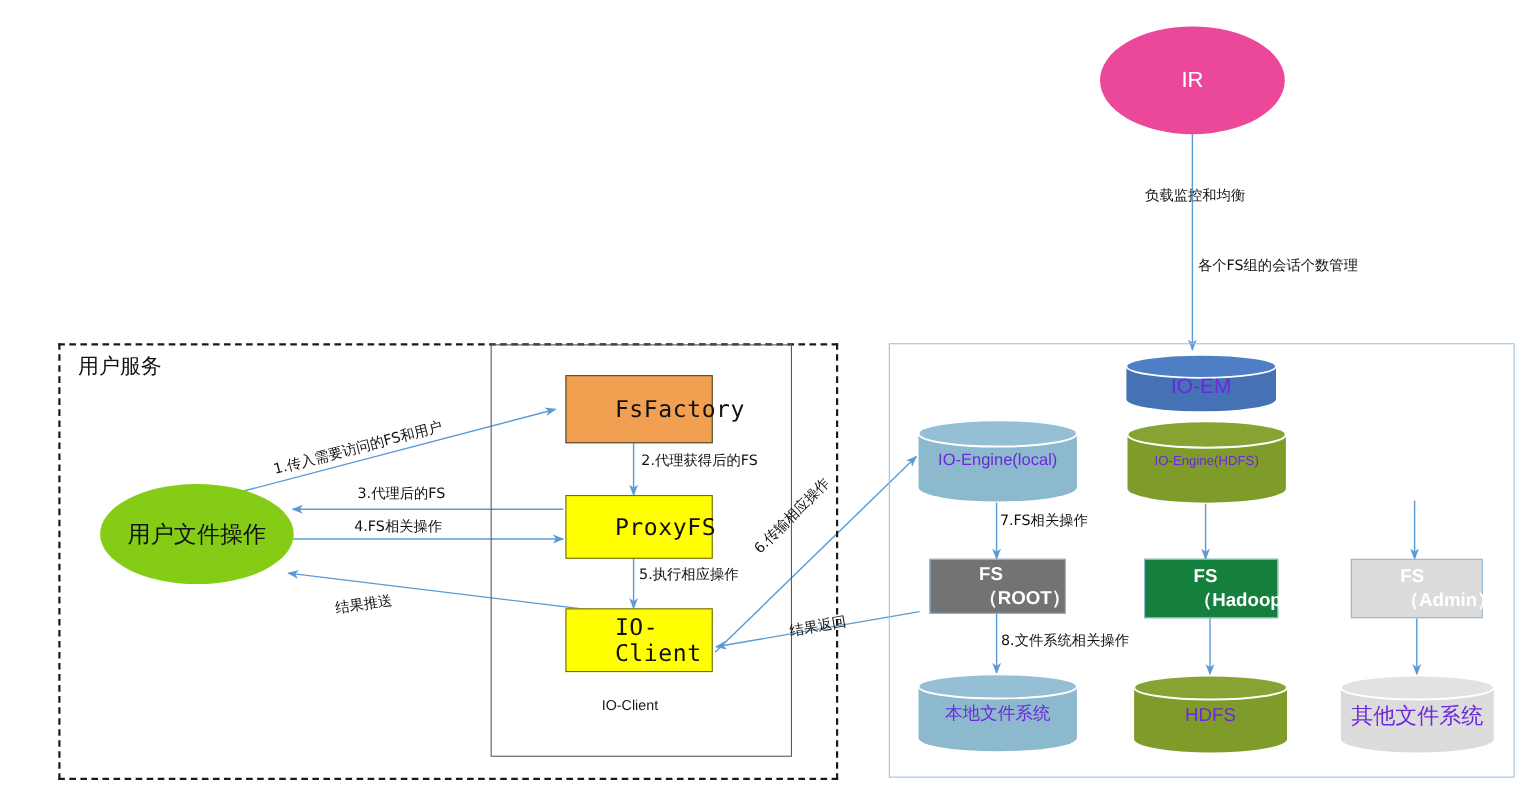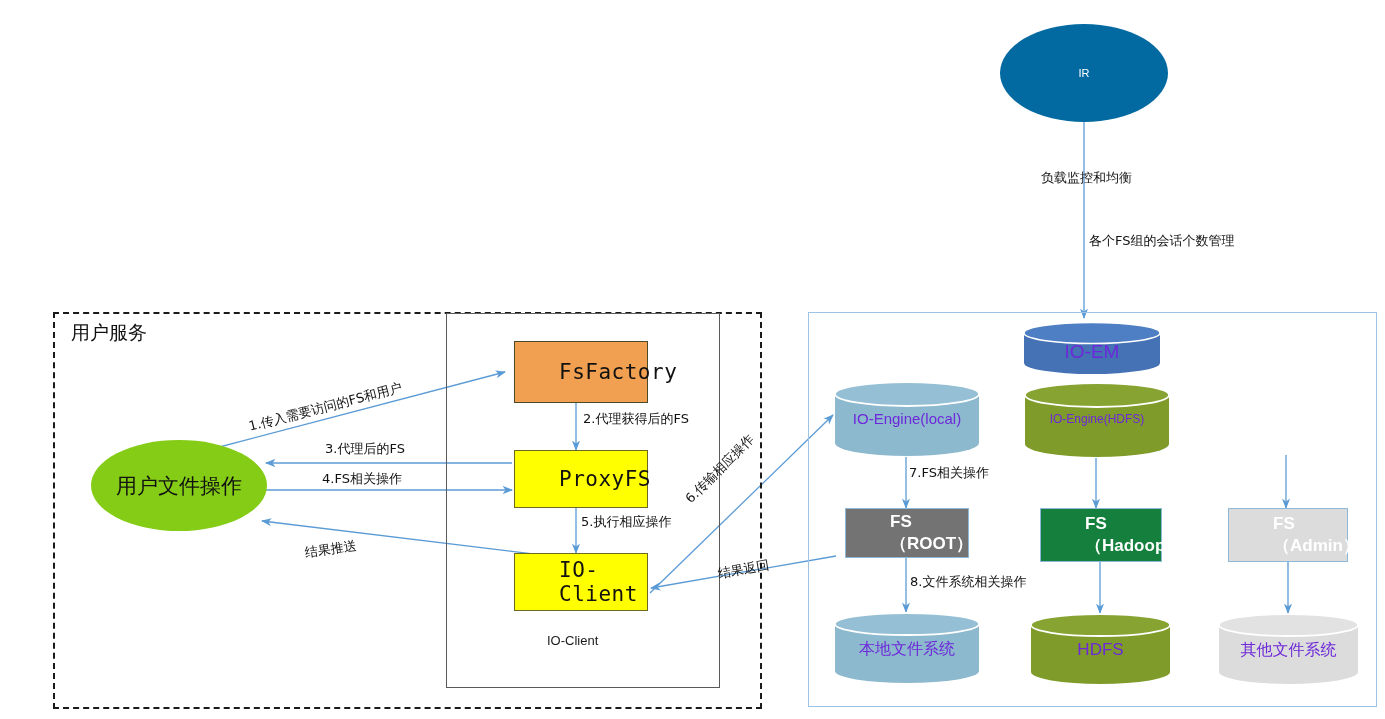--- a/index.html
+++ b/index.html
@@ -100,22 +100,22 @@
     align-items: center;
     justify-content: center;
   }
   .ellipse-green {
     background: #84cc16;
     font-family: "DejaVu Sans", sans-serif;
     font-size: 21px;
     color: #111;
   }
   .ellipse-purple {
-    background: #0369a1;
-    font-size: 11px;
+    background: #ec4899;
+    font-size: 20px;
     color: #ffffff;
   }
 
   
   .cyl {
     position: absolute;
   }
   .cyl-label {
     position: absolute;
     left: 0; right: 0;
@@ -260,21 +260,21 @@
 
   <div class="rect fs-rect fs-gray" style="left:1228px; top:508px; width:120px; height:54px;">
     <span>FS（Admin）</span>
   </div>
 
   <div class="cyl" style="left:1217px; top:613px; width:143px; height:72px;">
     <svg width="143" height="72" viewBox="0 0 143 72">
       <path d="M2,12 L2,59 A69.5,12 0 0,0 141,59 L141,12 Z" fill="#dcdcdc"></path>
       <ellipse cx="71.5" cy="12" rx="69.5" ry="11" fill="#e2e2e2" stroke="#ffffff" stroke-width="1.8"></ellipse>
     </svg>
-    <div class="cyl-label" style="top:22px; height:30px; font-size:16px;">其他文件系统</div>
+    <div class="cyl-label" style="top:22px; height:30px; font-size:20px;">其他文件系统</div>
   </div>
 
   <div class="edge-label" style="left:249px; top:418px; transform:rotate(-14.5deg);">1.传入需要访问的FS和用户</div>
 
   <div class="edge-label" style="left:583px; top:410px;">2.代理获得后的FS</div>
 
   <div class="edge-label" style="left:325px; top:440px;">3.代理后的FS</div>
 
   <div class="edge-label" style="left:322px; top:470px;">4.FS相关操作</div>
 

